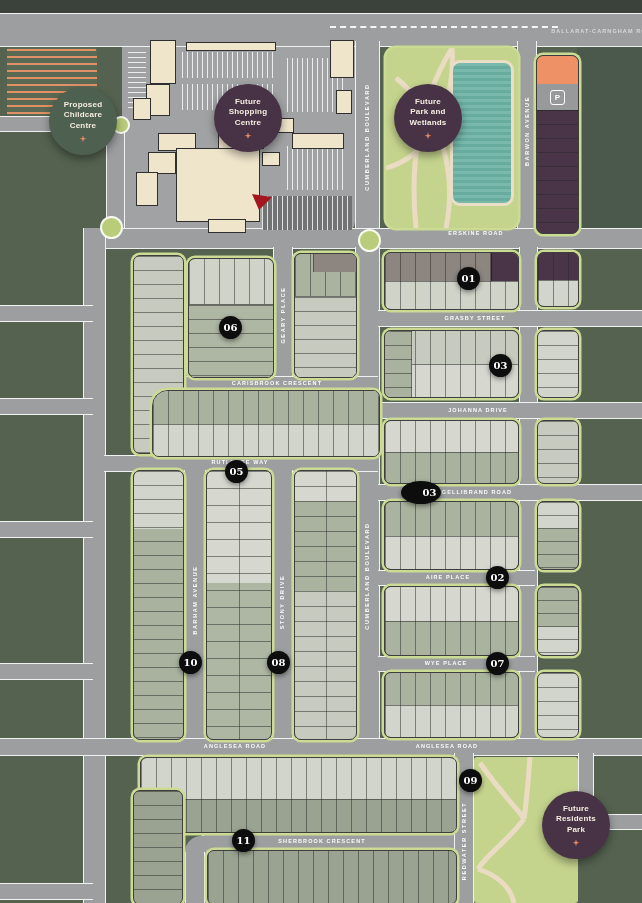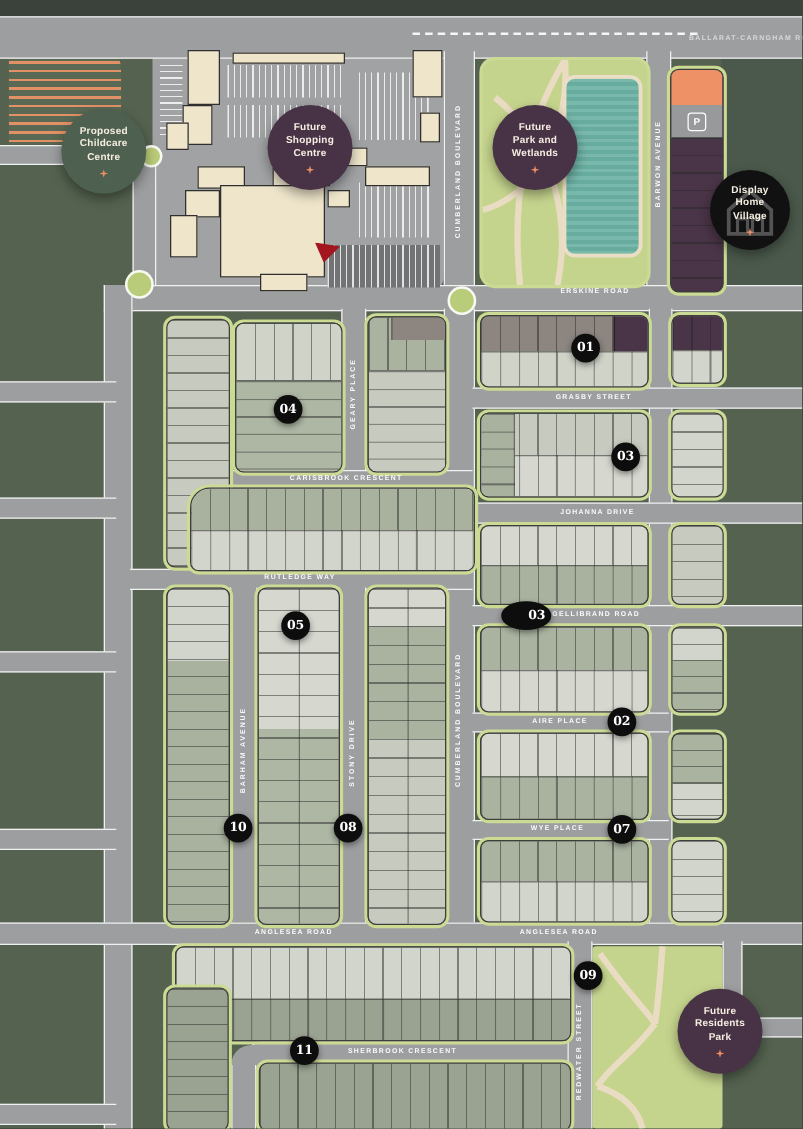--- a/index.html
+++ b/index.html
@@ -235,43 +235,32 @@
 Shopping
 Centre</div>
     <div class="sparkle"></div>
   </div>
   <div class="abs poi" style="left:394px;top:84px;width:68px;height:68px;background:#483346;z-index:6;">
     <div class="poi-text">Future
 Park and
 Wetlands</div>
     <div class="sparkle"></div>
   </div>
-  <div class="abs poi" style="left:568px;top:136px;width:64px;height:64px;background:#111111;z-index:6;">
-    <svg width="48" height="46" viewBox="0 0 48 46" style="position:absolute;left:8px;top:9px;opacity:.85;">
-      <path d="M7 23 L24 8 L41 23 L41 42 L7 42 Z" stroke="#5f5f5f" stroke-width="3" fill="none"></path>
-      <rect x="14" y="30" width="8" height="12" stroke="#5f5f5f" stroke-width="2.5" fill="none"></rect>
-      <rect x="26" y="30" width="8" height="12" stroke="#5f5f5f" stroke-width="2.5" fill="none"></rect>
-    </svg>
-    <div class="poi-text">Display
-Home
-Village</div>
-    <div class="sparkle"></div>
-  </div>
   <div class="abs poi" style="left:542px;top:791px;width:68px;height:68px;background:#483346;z-index:6;">
     <div class="poi-text">Future
 Residents
 Park</div>
     <div class="sparkle"></div>
   </div>
 
   <div class="abs num" style="left:457px;top:267px;">01</div>
   <div class="abs num" style="left:489px;top:354px;">03</div>
   <div class="abs num" style="left:401px;top:481px;padding-left:17px;">03</div>
-  <div class="abs num" style="left:219px;top:316px;">04</div>
-  <div class="abs num" style="left:225px;top:489px;">05</div>
+  <div class="abs num" style="left:219px;top:316px;">06</div>
+  <div class="abs num" style="left:225px;top:460px;">05</div>
   <div class="abs num" style="left:486px;top:566px;">02</div>
   <div class="abs num" style="left:486px;top:652px;">07</div>
   <div class="abs num" style="left:267px;top:651px;">08</div>
   <div class="abs num" style="left:459px;top:769px;">09</div>
   <div class="abs num" style="left:179px;top:651px;">10</div>
   <div class="abs num" style="left:232px;top:829px;">11</div>
 
 </div>
 
 </body></html>

